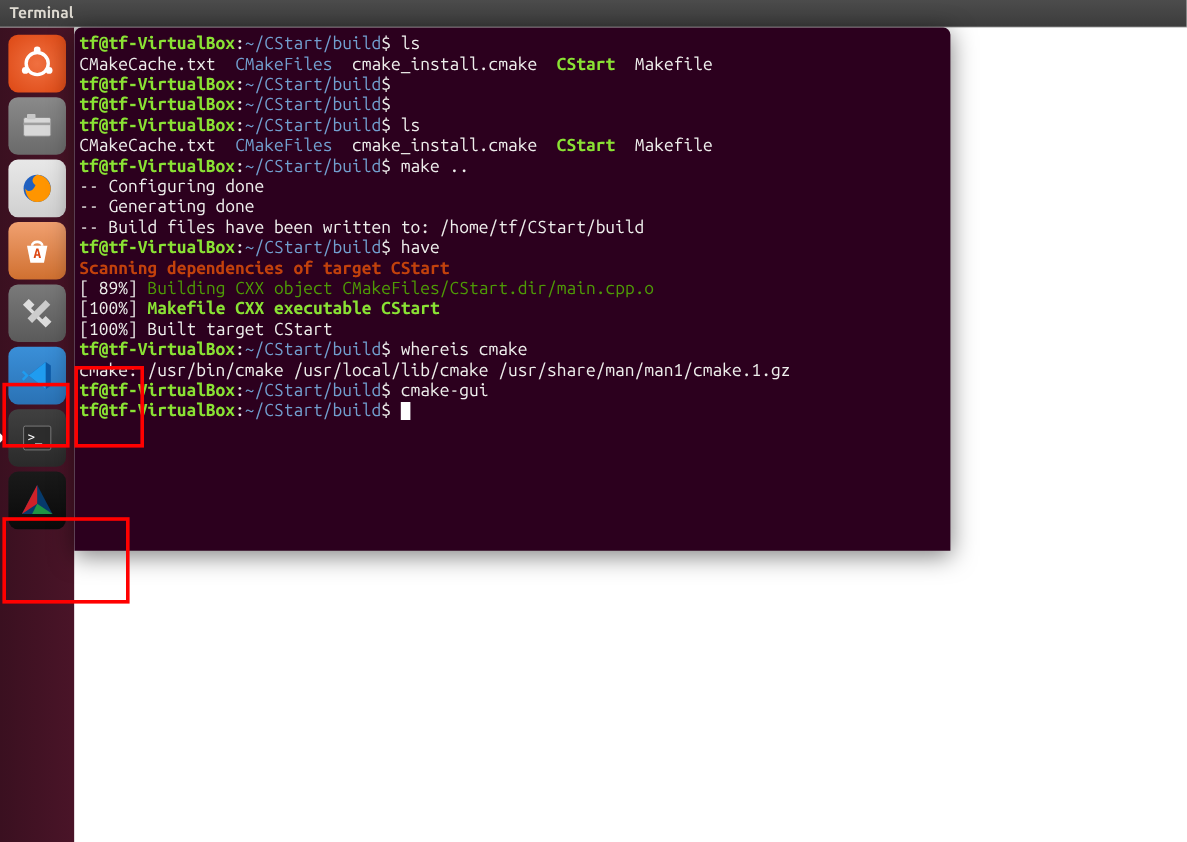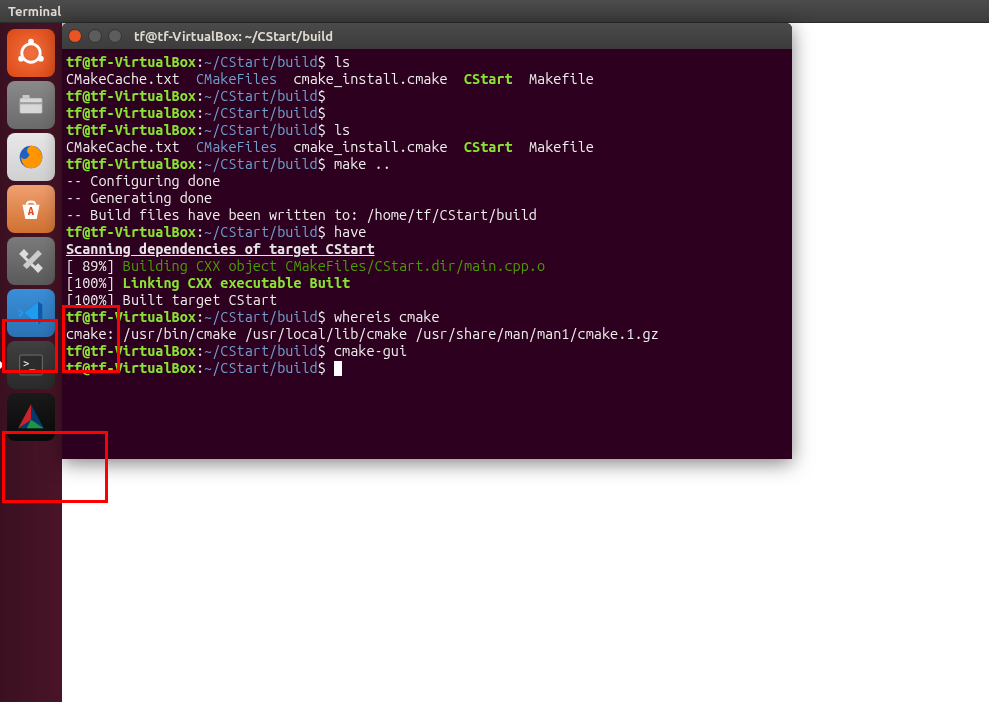--- a/index.html
+++ b/index.html
@@ -126,21 +126,21 @@
   font-size: 14.5px;
   line-height: 17px;
   color: #ffffff;
   white-space: pre;
   font-family: "Ubuntu Mono", monospace;
 }
 .c-green  { color: #8ae234; font-weight: bold; }
 .c-blue   { color: #729fcf; font-weight: normal; }
 .c-white  { color: #eeeeec; }
 .c-olive  { color: #4e9a06; }
-.c-purple { color: #e5e5e5; font-weight: bold; text-decoration: underline; }
+.c-purple { color: #c2410c; font-weight: bold; }
 .cursor {
   display: inline-block;
   width: 8px;
   height: 15px;
   background: #ffffff;
   vertical-align: text-bottom;
 }
 
 .launcher-item svg { width: 34px; height: 34px; }
 </style>
@@ -209,40 +209,34 @@
         </svg>
     </div>
   </div>
 
   <div class="red-box" style="left:2px; top:296px; width:56px; height:54px;"></div>
   <div class="red-box" style="left:2px; top:408px; width:106px; height:72px;"></div>
 
   <div class="page-area"></div>
 
   <div class="terminal-window">
-    <div class="titlebar">
-      <div class="win-btn close"></div>
-      <div class="win-btn"></div>
-      <div class="win-btn"></div>
-      <span class="win-title">tf@tf-VirtualBox: ~/CStart/build</span>
-    </div>
     <div class="terminal-body"><span class="c-green">tf@tf-VirtualBox</span><span class="c-white">:</span><span class="c-blue">~/CStart/build</span><span class="c-white">$</span> <span class="c-white">ls</span>
 <span class="c-white">CMakeCache.txt</span>  <span class="c-blue">CMakeFiles</span>  <span class="c-white">cmake_install.cmake</span>  <span class="c-green">CStart</span>  <span class="c-white">Makefile</span>
 <span class="c-green">tf@tf-VirtualBox</span><span class="c-white">:</span><span class="c-blue">~/CStart/build</span><span class="c-white">$</span> 
 <span class="c-green">tf@tf-VirtualBox</span><span class="c-white">:</span><span class="c-blue">~/CStart/build</span><span class="c-white">$</span> 
 <span class="c-green">tf@tf-VirtualBox</span><span class="c-white">:</span><span class="c-blue">~/CStart/build</span><span class="c-white">$</span> <span class="c-white">ls</span>
 <span class="c-white">CMakeCache.txt</span>  <span class="c-blue">CMakeFiles</span>  <span class="c-white">cmake_install.cmake</span>  <span class="c-green">CStart</span>  <span class="c-white">Makefile</span>
 <span class="c-green">tf@tf-VirtualBox</span><span class="c-white">:</span><span class="c-blue">~/CStart/build</span><span class="c-white">$</span> <span class="c-white">make ..</span>
 <span class="c-white">-- Configuring done</span>
 <span class="c-white">-- Generating done</span>
 <span class="c-white">-- Build files have been written to: /home/tf/CStart/build</span>
 <span class="c-green">tf@tf-VirtualBox</span><span class="c-white">:</span><span class="c-blue">~/CStart/build</span><span class="c-white">$</span> <span class="c-white">have</span>
 <span class="c-purple">Scanning dependencies of target CStart</span>
 <span class="c-white">[ 89%]</span> <span class="c-olive">Building CXX object CMakeFiles/CStart.dir/main.cpp.o</span>
-<span class="c-white">[100%]</span> <span class="c-green">Linking CXX executable Built</span>
+<span class="c-white">[100%]</span> <span class="c-green">Makefile CXX executable CStart</span>
 <span class="c-white">[100%]</span> <span class="c-white">Built target CStart</span>
 <span class="c-green">tf@tf-VirtualBox</span><span class="c-white">:</span><span class="c-blue">~/CStart/build</span><span class="c-white">$</span> <span class="c-white">whereis cmake</span>
 <span class="c-white">cmake: /usr/bin/cmake /usr/local/lib/cmake /usr/share/man/man1/cmake.1.gz</span>
 <span class="c-green">tf@tf-VirtualBox</span><span class="c-white">:</span><span class="c-blue">~/CStart/build</span><span class="c-white">$</span> <span class="c-white">cmake-gui</span>
 <span class="c-green">tf@tf-VirtualBox</span><span class="c-white">:</span><span class="c-blue">~/CStart/build</span><span class="c-white">$</span> <span class="cursor"></span></div>
   </div>
 
   <div class="red-box" style="left:62px; top:282px; width:58px; height:68px;"></div>
 
 </div>

